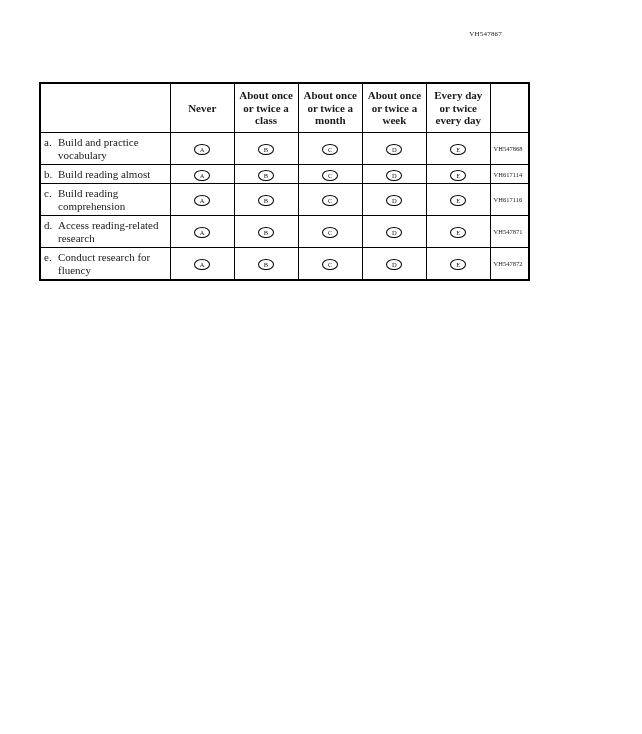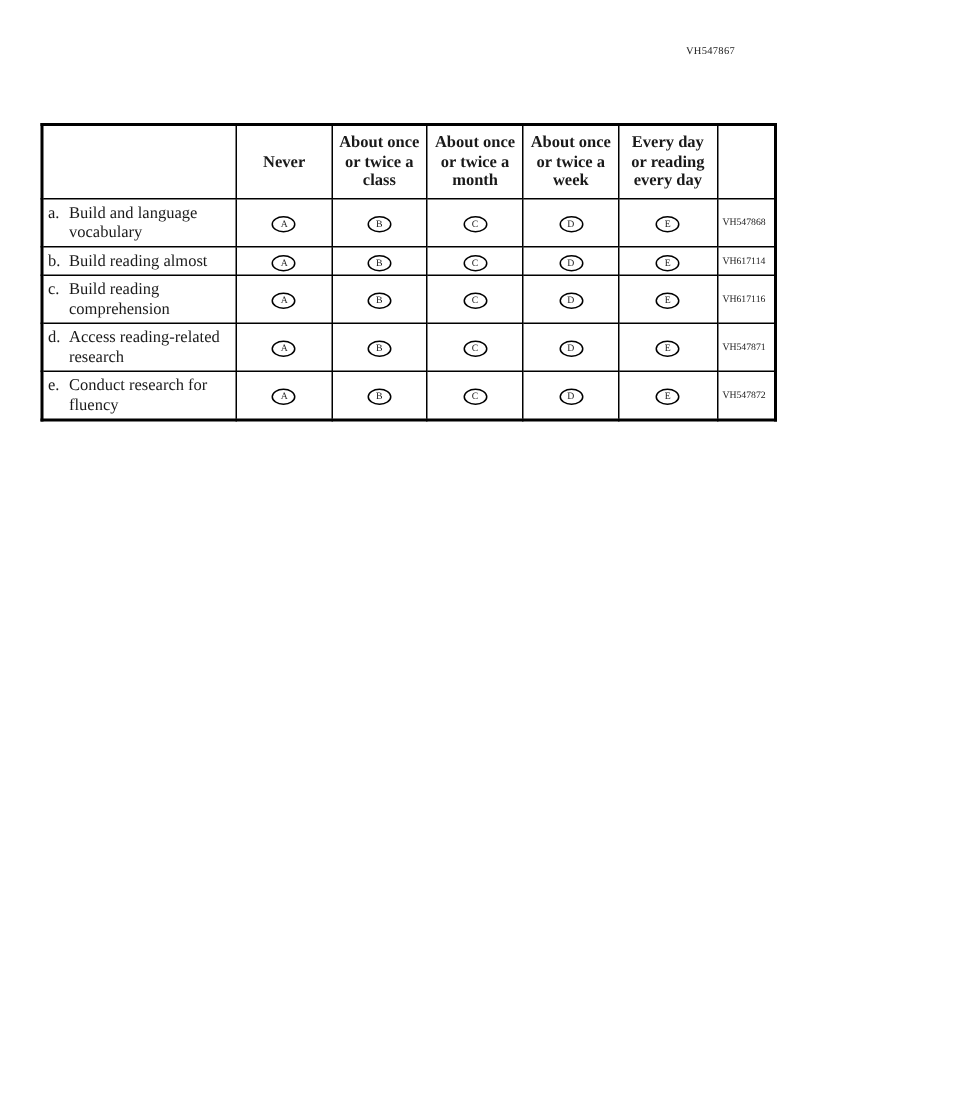--- a/index.html
+++ b/index.html
@@ -8,20 +8,21 @@
     background: #ffffff;
     font-family: "Liberation Serif", "DejaVu Serif", serif;
     color: #1a1a1a;
   }
   .sheet {
     position: relative;
     width: 518px;
     height: 734px;
     background: #ffffff;
     overflow: hidden;
+    margin-left: 12px;
   }
   .top-code {
     position: absolute;
     top: 30px;
     right: 28px;
     font-size: 7px;
     letter-spacing: 0.2px;
     color: #222;
   }
   .question {
@@ -127,31 +128,31 @@
         <col class="c-opt">
       <col class="c-code">
     </colgroup>
     <thead>
       <tr>
         <th class="corner"></th>
         <th class="col-head">Never</th>
         <th class="col-head">About once or twice a class</th>
         <th class="col-head">About once or twice a month</th>
         <th class="col-head">About once or twice a week</th>
-        <th class="col-head">Every day or reading every day</th>
+        <th class="col-head">Every day or twice every day</th>
         <th class="corner"></th>
       </tr>
     </thead>
     <tbody>
 
       <tr class="r-tall">
         <td class="row-label">
           <div class="label-inner">
             <span class="row-letter">a.</span>
-            <span>Build and language vocabulary</span>
+            <span>Build and practice vocabulary</span>
           </div>
         </td>
         <td class="opt-cell"><span class="bubble">A</span></td>
         <td class="opt-cell"><span class="bubble">B</span></td>
         <td class="opt-cell"><span class="bubble">C</span></td>
         <td class="opt-cell"><span class="bubble">D</span></td>
         <td class="opt-cell"><span class="bubble">E</span></td>
         <td class="code-cell">VH547868</td>
       </tr>
 

